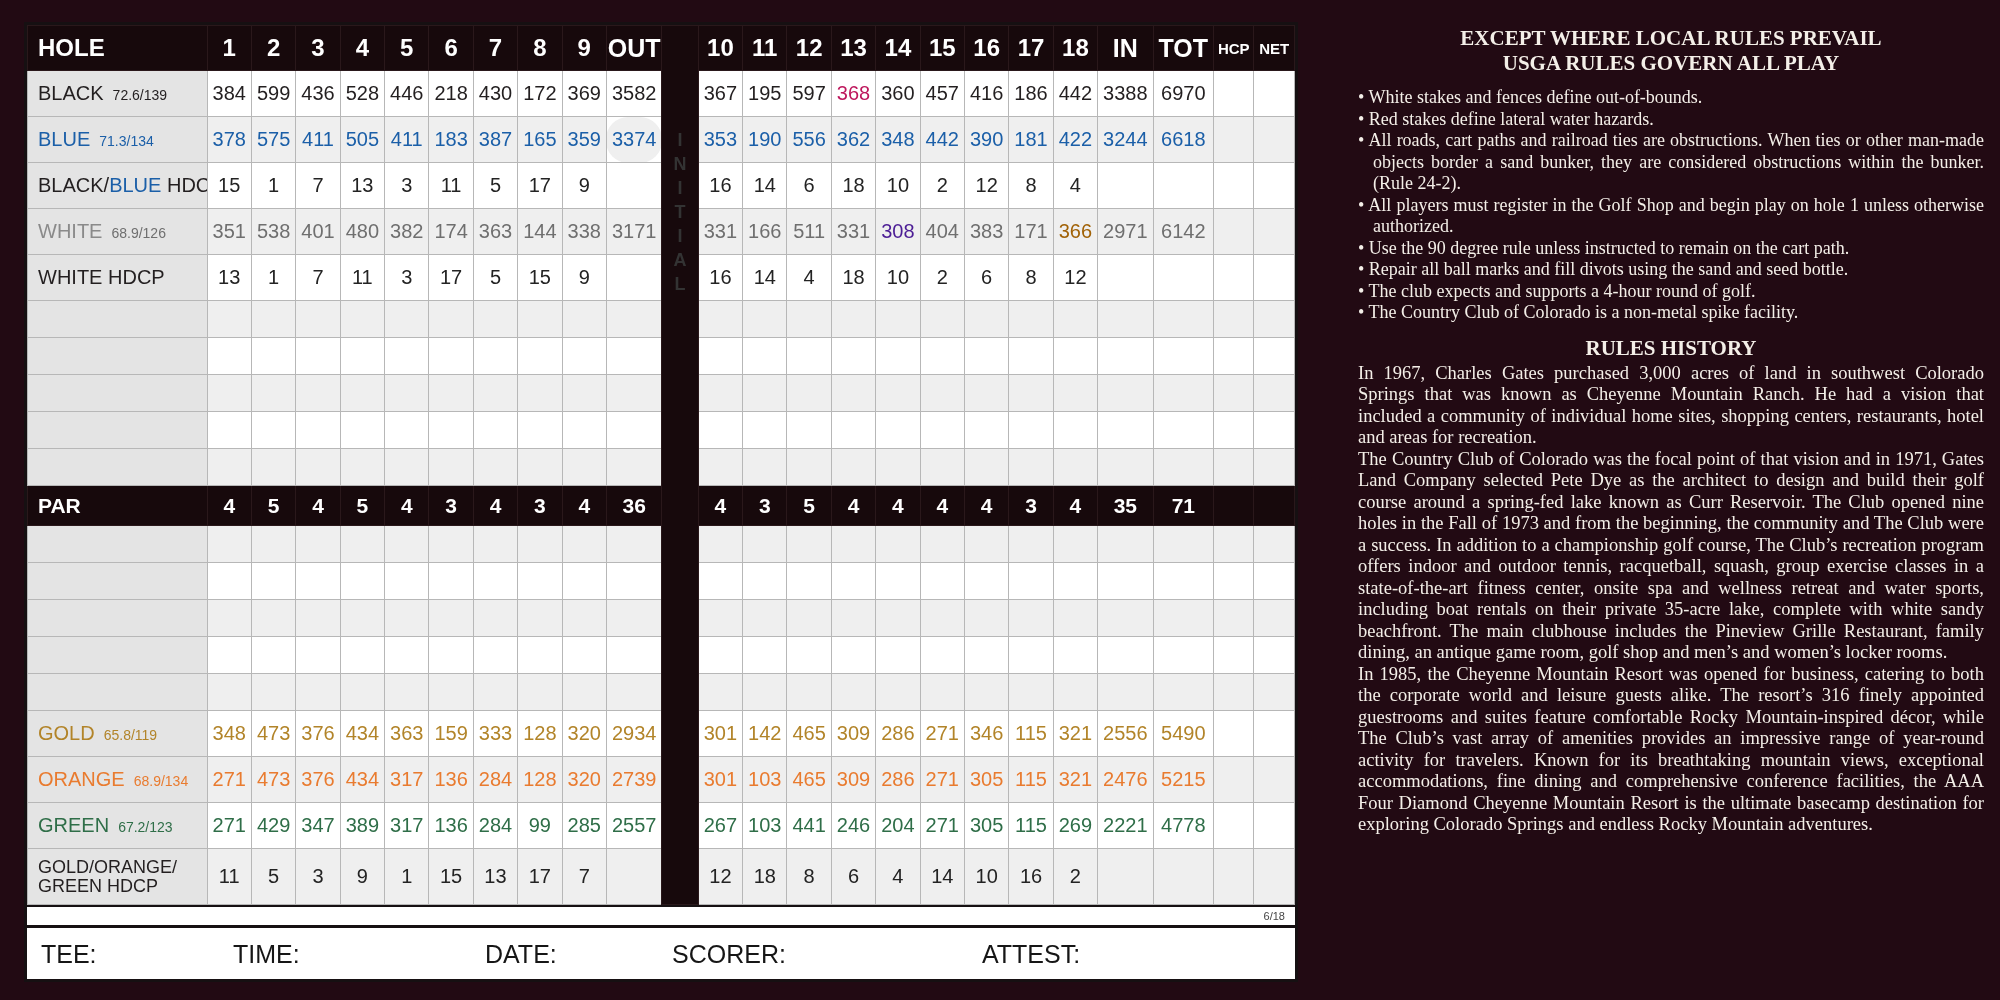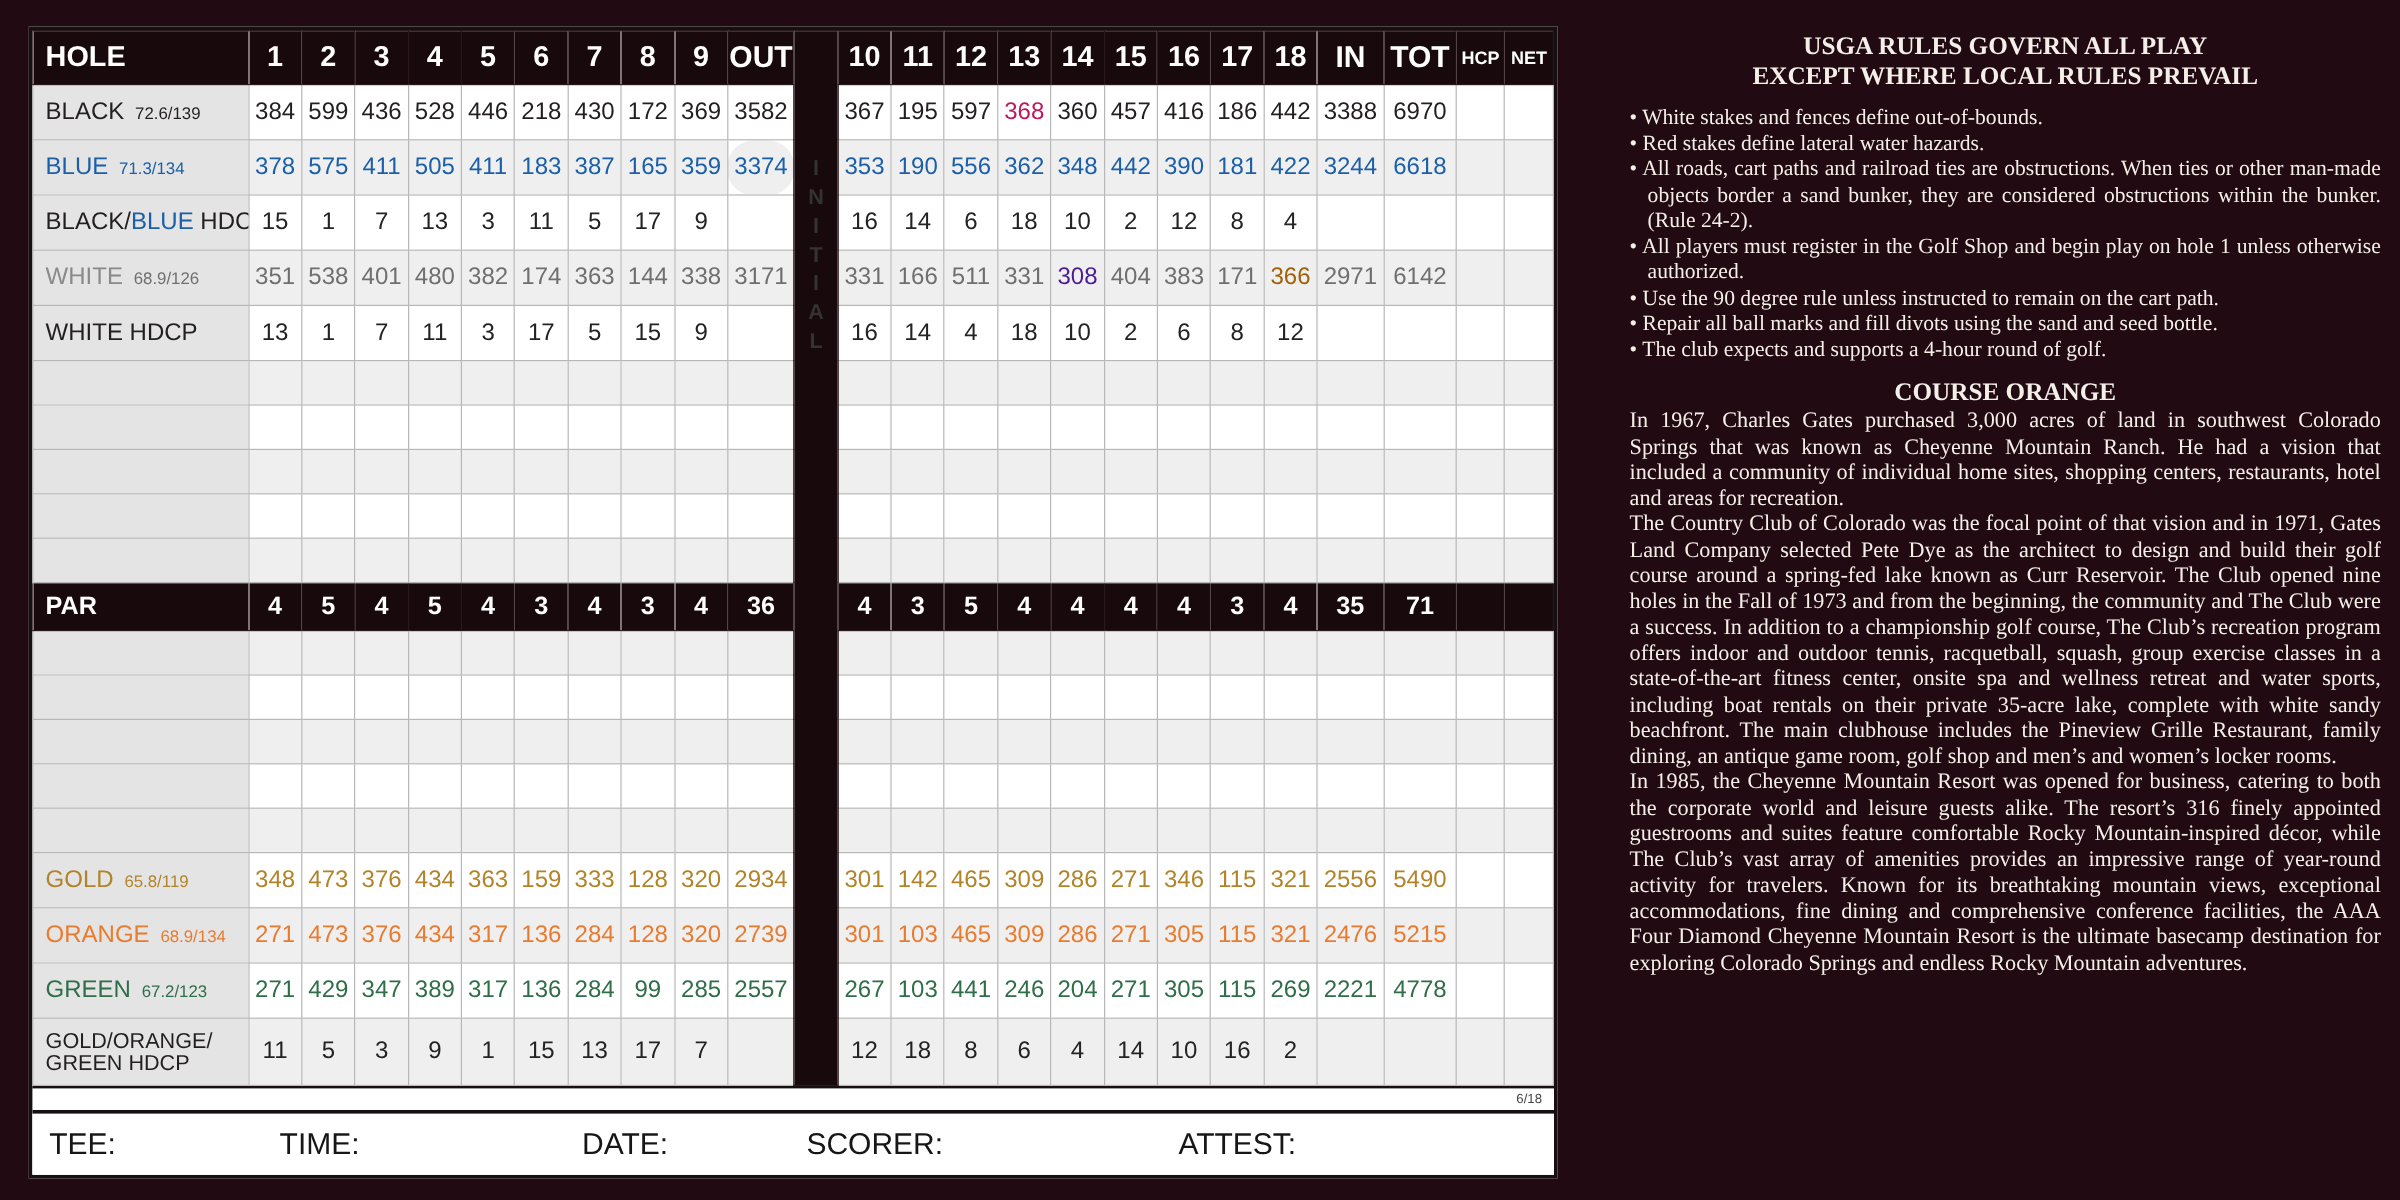--- a/index.html
+++ b/index.html
@@ -632,31 +632,32 @@
     <span class="f-tee">TEE:</span>
     <span class="f-time">TIME:</span>
     <span class="f-date">DATE:</span>
     <span class="f-scorer">SCORER:</span>
     <span class="f-attest">ATTEST:</span>
   </div>
 </div>
 
 <div class="panel">
   <div class="panel-title">
+    <div>EXCEPT WHERE LOCAL RULES PREVAIL</div>
     <div>USGA RULES GOVERN ALL PLAY</div>
-    <div>EXCEPT WHERE LOCAL RULES PREVAIL</div>
   </div>
   <div class="bullets">
       <div class="bullet">White stakes and fences define out-of-bounds.</div>
       <div class="bullet">Red stakes define lateral water hazards.</div>
       <div class="bullet">All roads, cart paths and railroad ties are obstructions. When ties or other man-made objects border a sand bunker, they are considered obstructions within the bunker. (Rule 24-2).</div>
       <div class="bullet">All players must register in the Golf Shop and begin play on hole 1 unless otherwise authorized.</div>
       <div class="bullet">Use the 90 degree rule unless instructed to remain on the cart path.</div>
       <div class="bullet">Repair all ball marks and fill divots using the sand and seed bottle.</div>
       <div class="bullet">The club expects and supports a 4-hour round of golf.</div>
+      <div class="bullet">The Country Club of Colorado is a non-metal spike facility.</div>
     </div>
-  <div class="panel-title2">COURSE ORANGE</div>
+  <div class="panel-title2">RULES HISTORY</div>
   <div class="history">
       <p>In 1967, Charles Gates purchased 3,000 acres of land in southwest Colorado Springs that was known as Cheyenne Mountain Ranch. He had a vision that included a community of individual home sites, shopping centers, restaurants, hotel and areas for recreation.</p>
       <p>The Country Club of Colorado was the focal point of that vision and in 1971, Gates Land Company selected Pete Dye as the architect to design and build their golf course around a spring-fed lake known as Curr Reservoir. The Club opened nine holes in the Fall of 1973 and from the beginning, the community and The Club were a success. In addition to a championship golf course, The Club’s recreation program offers indoor and outdoor tennis, racquetball, squash, group exercise classes in a state-of-the-art fitness center, onsite spa and wellness retreat and water sports, including boat rentals on their private 35-acre lake, complete with white sandy beachfront. The main clubhouse includes the Pineview Grille Restaurant, family dining, an antique game room, golf shop and men’s and women’s locker rooms.</p>
       <p>In 1985, the Cheyenne Mountain Resort was opened for business, catering to both the corporate world and leisure guests alike. The resort’s 316 finely appointed guestrooms and suites feature comfortable Rocky Mountain-inspired décor, while The Club’s vast array of amenities provides an impressive range of year-round activity for travelers. Known for its breathtaking mountain views, exceptional accommodations, fine dining and comprehensive conference facilities, the AAA Four Diamond Cheyenne Mountain Resort is the ultimate basecamp destination for exploring Colorado Springs and endless Rocky Mountain adventures.</p>
     </div>
 </div>
 
 </body></html>

